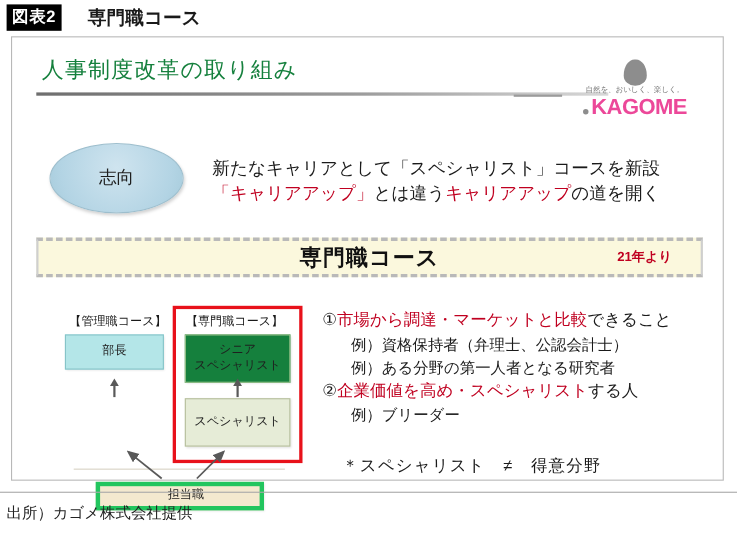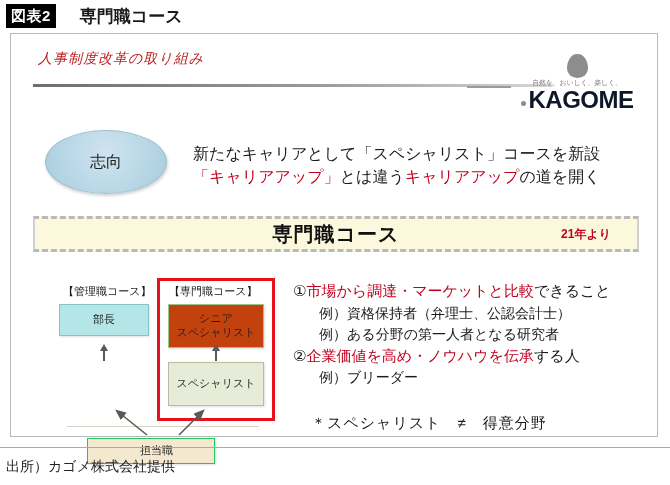--- a/index.html
+++ b/index.html
@@ -51,25 +51,24 @@
     border: 1px solid #b8b8b8;
     background: #ffffff;
     box-sizing: border-box;
   }
 
   
   #slide-heading {
     position: absolute;
     left: 27px;
     top: 16px;
-    font-size: 14px;
+    font-size: 20px;
     font-weight: normal;
-    color: #b91c1c;
+    color: #15803d;
     letter-spacing: 1px;
-    font-style: italic;
   }
   #heading-rule {
     position: absolute;
     left: 22px;
     top: 50px;
     width: 520px;
     height: 3px;
     background: linear-gradient(to right, #6e6e6e 0%, #9a9a9a 55%, #d8d8d8 100%);
   }
 
@@ -102,23 +101,23 @@
     gap: 3px;
     margin-top: 1px;
   }
   #logo-dot {
     width: 5px; height: 5px;
     border-radius: 50%;
     background: #8d8d8d;
     margin-top: 7px;
   }
   #logo-wordmark {
-    font-size: 24px;
+    font-size: 20px;
     font-weight: bold;
-    color: #0f172a;
+    color: #ec4899;
     letter-spacing: -0.5px;
     line-height: 1;
   }
   #logo-leader {
     position: absolute;
     right: 146px;
     top: 52px;
     width: 44px;
     height: 2px;
     background: #9b9b9b;
@@ -243,32 +242,32 @@
     background: #b4e6e8;
     border: 1px solid #86c4c8;
   }
   #box-kacho {
     left: 8px; top: 82px; width: 90px; height: 44px;
     background: #e3f5f7;
     border: 1px solid #a9cfd4;
   }
   #box-senior {
     left: 117px; top: 24px; width: 96px; height: 44px;
-    background: #c2410c;
+    background: #15803d;
     border: 1px solid #9cc28c;
   }
   #box-spec {
     left: 117px; top: 82px; width: 96px; height: 44px;
     background: #e6ecd7;
     border: 1px solid #b6bf9d;
   }
   #box-tanto {
-    left: 36px; top: 158px; width: 128px; height: 26px;
+    left: 36px; top: 158px; width: 153px; height: 26px;
     background: #f4e9cf;
-    border: 1px solid #22c55e;
+    border: 4px solid #22c55e;
     padding-left: 11px;
   }
 
   .v-arrow {
     position: absolute;
     width: 2px;
     background: #595959;
   }
   #arrow-mgmt-v { left: 52px; top: 70px; height: 11px; }
   #arrow-spec-v { left: 164px; top: 70px; height: 11px; }
@@ -404,21 +403,21 @@
     </svg>
 
     <div class="org-box" id="box-tanto">担当職</div>
   </div>
 
   <div id="bullets">
     <div class="bullet-line"><span>①</span><span class="red">市場から調達・マーケットと比較</span><span class="blk">できること</span></div>
     <div class="example-line">例）資格保持者（弁理士、公認会計士）</div>
     <div class="example-line">例）ある分野の第一人者となる研究者</div>
 
-    <div class="bullet-line"><span>②</span><span class="red">企業価値を高め・ノウハウを伝承</span><span class="blk">する人</span></div>
+    <div class="bullet-line"><span>②</span><span class="red">企業価値を高め・スペシャリスト</span><span class="blk">する人</span></div>
     <div class="example-line">例）ブリーダー</div>
   </div>
 
   <div id="note-line">＊スペシャリスト　≠　得意分野</div>
 
 </div>
 
 <div id="source-rule"></div>
 <div id="source-note">出所）カゴメ株式会社提供</div>
 

